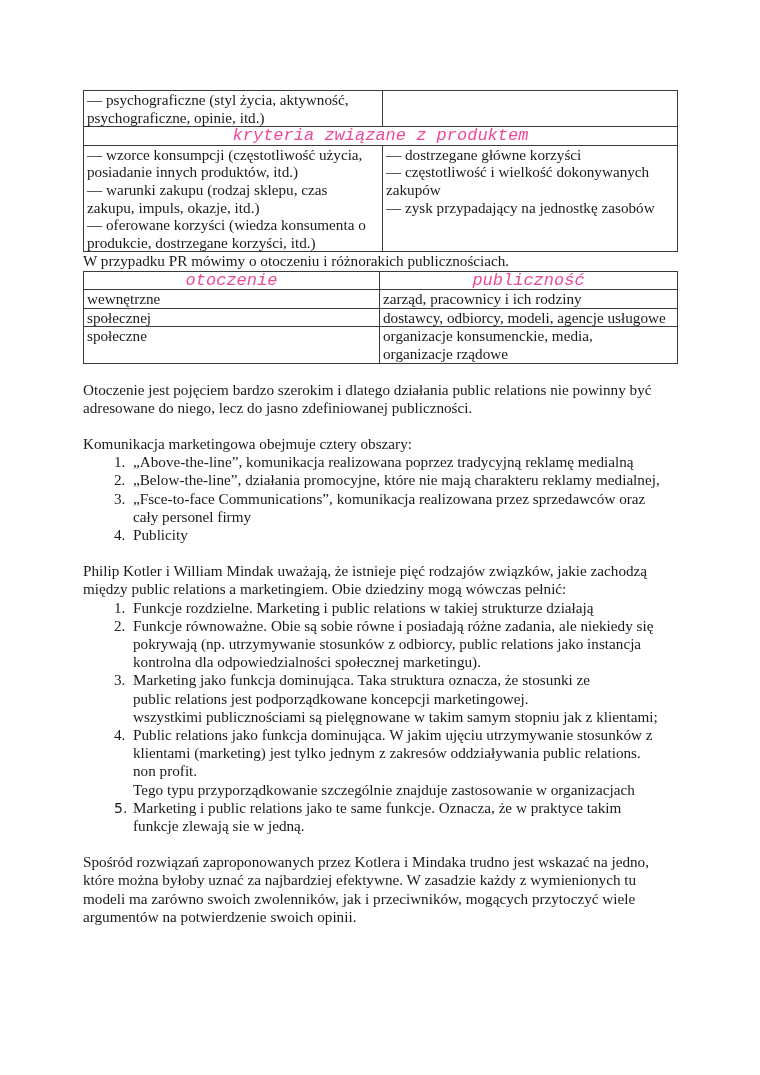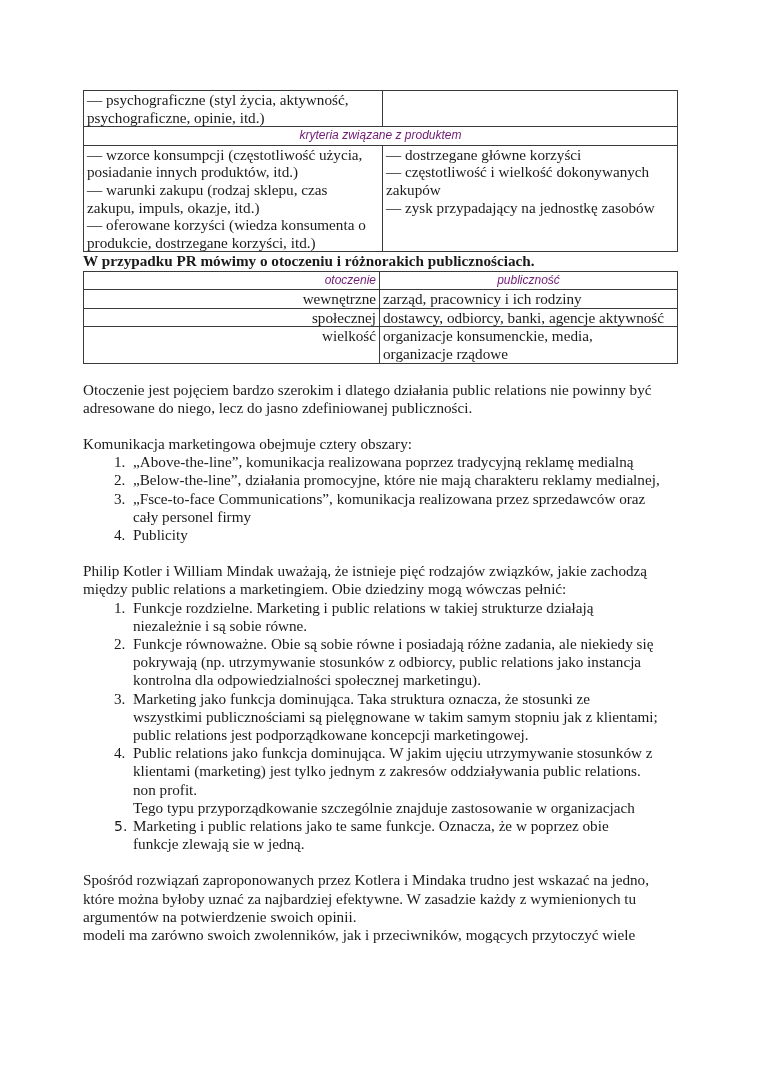--- a/index.html
+++ b/index.html
@@ -27,27 +27,27 @@
       width: 595px;
       table-layout: fixed;
     }
     table.doc-table td {
       border: 1.3px solid #3a3a3a;
       padding: 0 3px;
       vertical-align: top;
       line-height: 17.6px;
     }
     table.t1 td.c1 { width: 292px; }
-    table.t2 td.c1 { width: 289px; text-align: right; }
+    table.t2 td.c1 { width: 289px; }
     .italic-head {
-      font-family: Liberation Sans, sans-serif;
+      font-family: Liberation Mono, monospace;
       font-style: italic;
-      font-size: 12px;
+      font-size: 17px;
       text-align: center;
-      color: #701a75;
+      color: #ec4899;
     }
     .line { display: block; }
     p.para {
       margin: 0;
       line-height: 18.2px;
     }
     .gap { height: 18px; }
     ol.num-list {
       list-style: none;
       margin: 0;
@@ -63,21 +63,20 @@
       left: 31px;
       top: 0;
     }
     ol.num-list li .num.sans {
       font-family: "DejaVu Sans", sans-serif;
       font-size: 14px;
     }
     .intro-before-table {
       margin-top: 16px;
       line-height: 18px;
-      font-weight: bold;
     }
   </style>
 </head>
 <body>
 
 <div class="page">
 
   <table class="doc-table t1">
     <tbody>
         <tr>
@@ -119,25 +118,25 @@
     </tr>
     <tr>
       <td class="c1">wewnętrzne</td>
       <td>
         <span class="line">zarząd, pracownicy i ich rodziny</span>
       </td>
     </tr>
     <tr>
       <td class="c1">społecznej</td>
       <td>
-        <span class="line">dostawcy, odbiorcy, banki, agencje aktywność</span>
-      </td>
-    </tr>
-    <tr>
-      <td class="c1">wielkość</td>
+        <span class="line">dostawcy, odbiorcy, modeli, agencje usługowe</span>
+      </td>
+    </tr>
+    <tr>
+      <td class="c1">społeczne</td>
       <td>
         <span class="line">organizacje konsumenckie, media,</span>
         <span class="line">organizacje rządowe</span>
       </td>
     </tr>
   </tbody>
     </table>
 
   <div class="gap" style="height:17px"></div>
 
@@ -172,50 +171,49 @@
   <div class="gap"></div>
 
   <p class="para">
     <span class="line">Philip Kotler i William Mindak uważają, że istnieje pięć rodzajów związków, jakie zachodzą</span>
     <span class="line">między public relations a marketingiem. Obie dziedziny mogą wówczas pełnić:</span>
   </p>
   <ol class="num-list">
     <li>
       <span class="num">1.</span>
       <span class="line">Funkcje rozdzielne. Marketing i public relations w takiej strukturze działają</span>
-      <span class="line">niezależnie i są sobie równe.</span>
     </li>
     <li>
       <span class="num">2.</span>
       <span class="line">Funkcje równoważne. Obie są sobie równe i posiadają różne zadania, ale niekiedy się</span>
       <span class="line">pokrywają (np. utrzymywanie stosunków z odbiorcy, public relations jako instancja</span>
       <span class="line">kontrolna dla odpowiedzialności społecznej marketingu).</span>
     </li>
     <li>
       <span class="num">3.</span>
       <span class="line">Marketing jako funkcja dominująca. Taka struktura oznacza, że stosunki ze</span>
+      <span class="line">public relations jest podporządkowane koncepcji marketingowej.</span>
       <span class="line">wszystkimi publicznościami są pielęgnowane w takim samym stopniu jak z klientami;</span>
-      <span class="line">public relations jest podporządkowane koncepcji marketingowej.</span>
     </li>
     <li>
       <span class="num">4.</span>
       <span class="line">Public relations jako funkcja dominująca. W jakim ujęciu utrzymywanie stosunków z</span>
       <span class="line">klientami (marketing) jest tylko jednym z zakresów oddziaływania public relations.</span>
       <span class="line">non profit.</span>
       <span class="line">Tego typu przyporządkowanie szczególnie znajduje zastosowanie w organizacjach</span>
     </li>
     <li>
       <span class="num sans">5.</span>
-      <span class="line">Marketing i public relations jako te same funkcje. Oznacza, że w poprzez obie</span>
+      <span class="line">Marketing i public relations jako te same funkcje. Oznacza, że w praktyce takim</span>
       <span class="line">funkcje zlewają sie w jedną.</span>
     </li>
   </ol>
 
   <div class="gap"></div>
 
   <p class="para">
     <span class="line">Spośród rozwiązań zaproponowanych przez Kotlera i Mindaka trudno jest wskazać na jedno,</span>
     <span class="line">które można byłoby uznać za najbardziej efektywne. W zasadzie każdy z wymienionych tu</span>
+    <span class="line">modeli ma zarówno swoich zwolenników, jak i przeciwników, mogących przytoczyć wiele</span>
     <span class="line">argumentów na potwierdzenie swoich opinii.</span>
-    <span class="line">modeli ma zarówno swoich zwolenników, jak i przeciwników, mogących przytoczyć wiele</span>
   </p>
 
 </div>
 
 </body></html>

